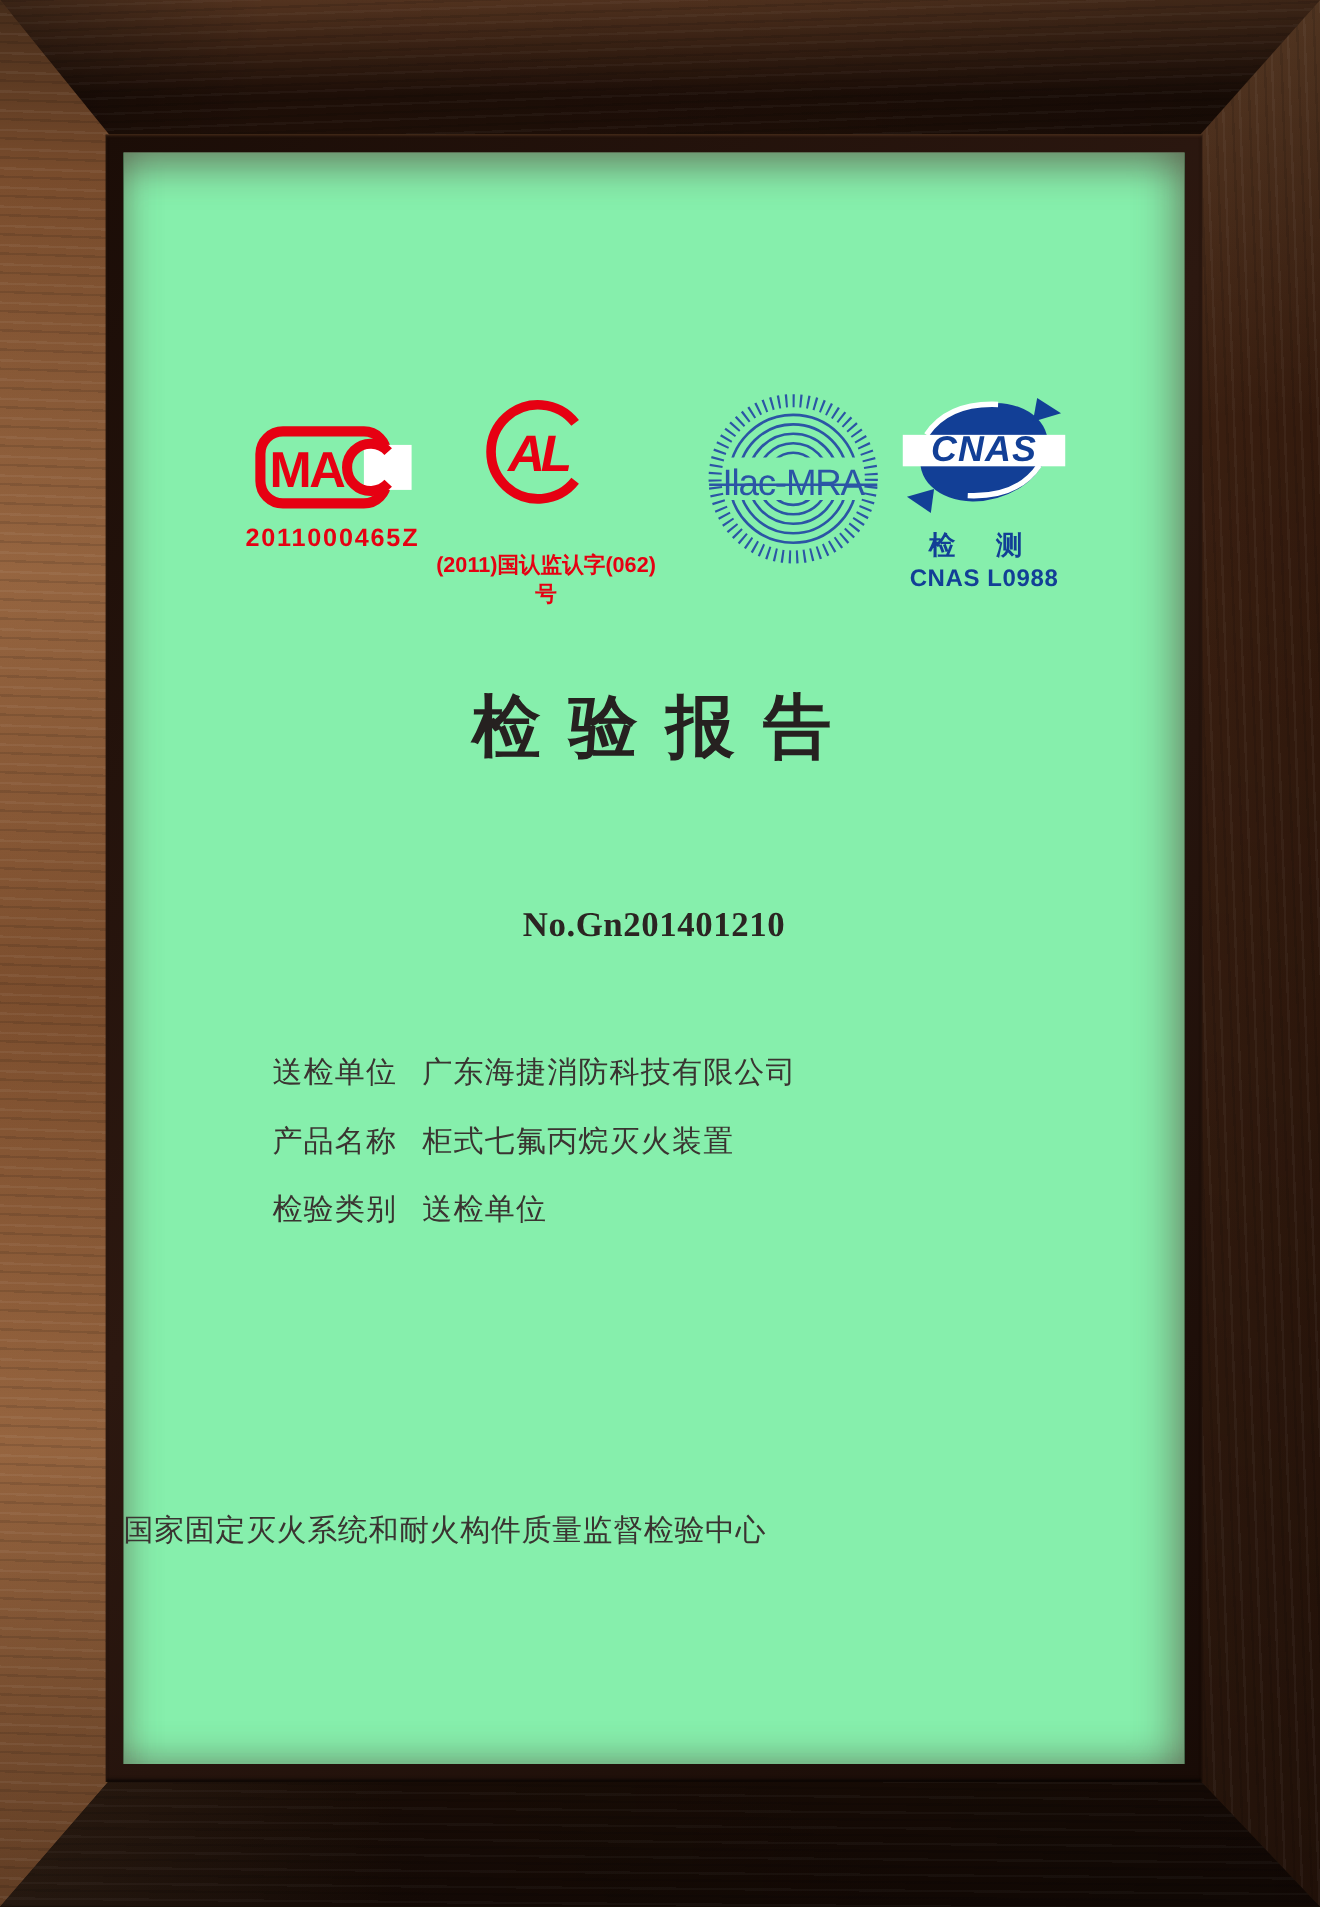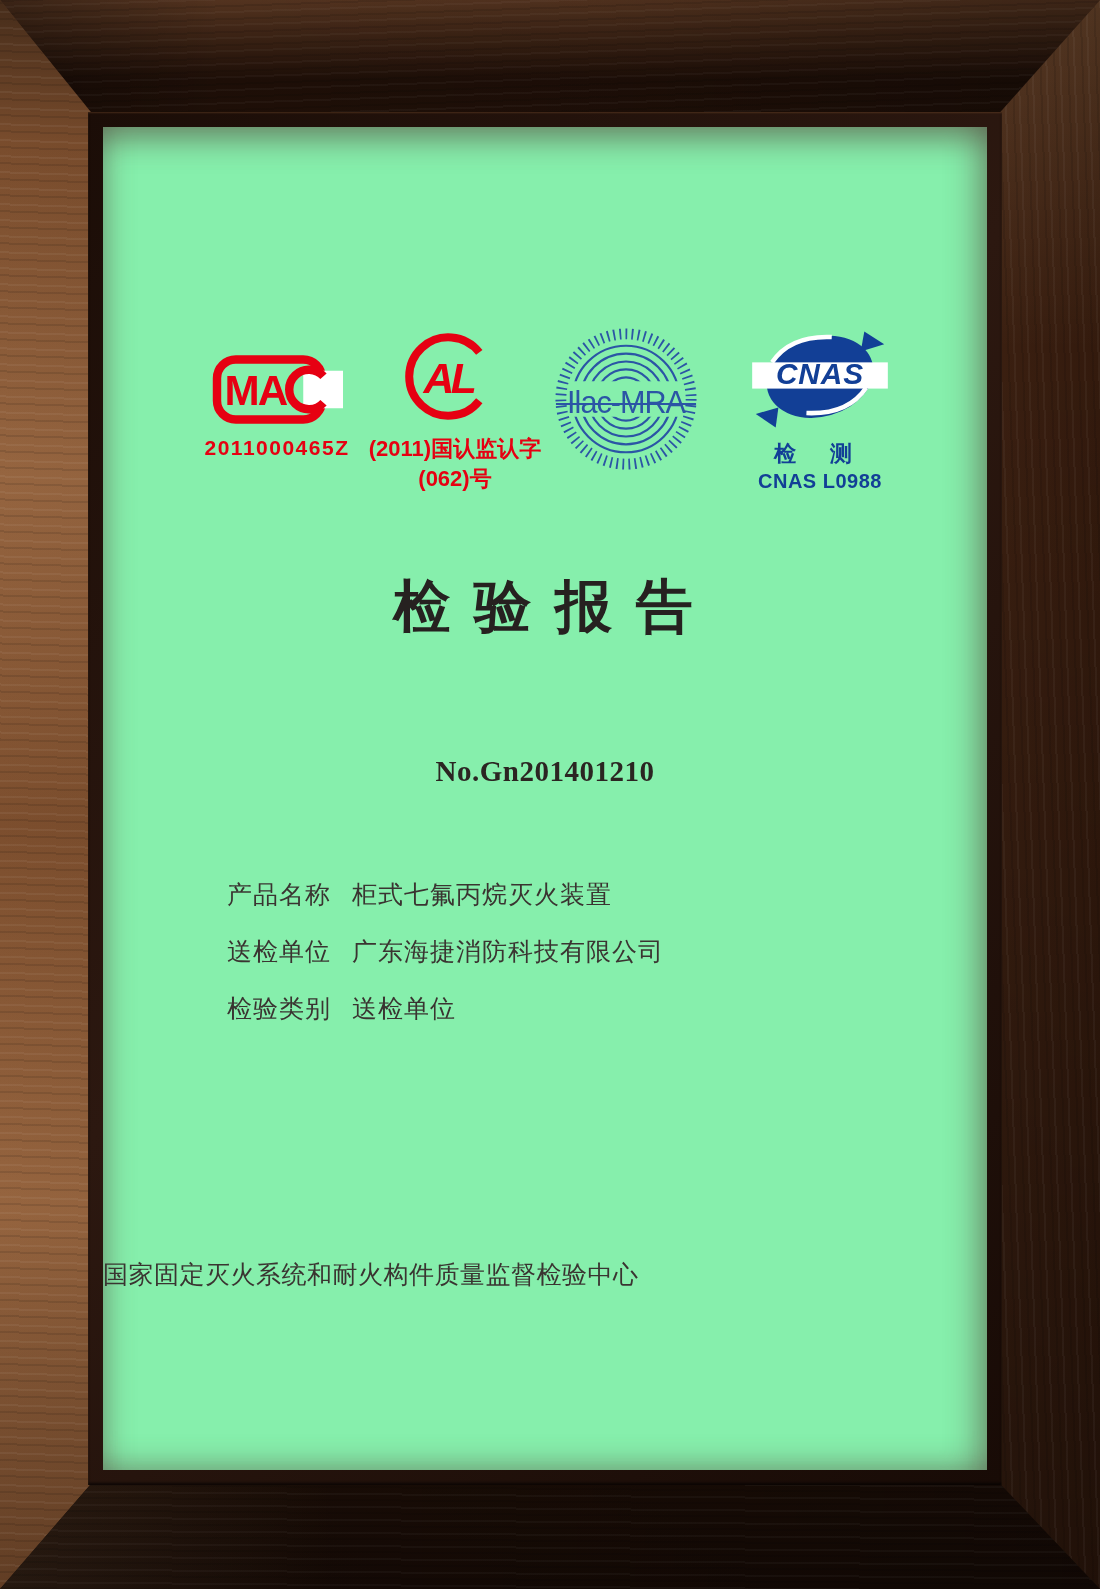--- a/index.html
+++ b/index.html
@@ -46,29 +46,29 @@
        box-shadow:inset 0 1px 2px rgba(150,100,60,0.35), inset 0 -2px 3px rgba(0,0,0,0.7);}
   .paper{position:absolute;left:103px;top:127px;width:884px;height:1343px;background:#86efac;
          box-shadow:
            inset 0 28px 28px -14px rgba(88,72,62,0.55),
            inset 26px 0 26px -18px rgba(88,72,62,0.30),
            inset -28px 0 30px -16px rgba(88,72,62,0.45),
            inset 0 -24px 26px -16px rgba(88,72,62,0.35);}
   .logo-block{position:absolute;text-align:center;}
   .logo-cma{left:89px;top:225px;width:170px;}
   .logo-cal{left:257px;top:205px;width:190px;text-align:center;}
-  .logo-ilac{left:449px;top:198px;width:148px;}
+  .logo-ilac{left:484px;top:198px;width:148px;}
   .logo-cnas{left:632px;top:201px;width:170px;}
   .red-fill{fill:var(--mark-red);}
   .red-stroke{stroke:var(--mark-red);fill:none;}
   .ilac-fill{fill:var(--ilac-blue);}
   .ilac-stroke{stroke:var(--ilac-blue);fill:none;}
   .cnas-fill{fill:var(--cnas-blue);}
   .mark-caption-cma{margin-top:5px;color:var(--mark-red);font-size:21px;font-weight:700;letter-spacing:1.5px;}
-  .mark-caption-cal{margin-top:0;color:var(--mark-red);font-size:22px;font-weight:700;}
+  .mark-caption-cal{margin-top:24px;color:var(--mark-red);font-size:18px;font-weight:700;}
   .mark-caption-cn{margin-top:3px;color:var(--cnas-blue);font-size:22px;font-weight:700;letter-spacing:14px;}
   .mark-caption-code{margin-top:1px;color:var(--cnas-blue);font-size:20px;font-weight:700;letter-spacing:0.5px;}
   .cert-title{position:absolute;left:0;right:0;top:448px;text-align:center;
               font-size:57px;font-weight:900;color:var(--title-ink);letter-spacing:4px;line-height:1.1;}
   .report-no{position:absolute;left:0;right:0;top:628px;text-align:center;
              font-family:"Liberation Serif","DejaVu Serif",serif;font-weight:700;
              font-size:29px;color:#2b2522;letter-spacing:0.5px;}
   .fields{position:absolute;left:124px;top:753px;}
   .field-line{font-size:25px;line-height:29px;color:var(--body-ink);margin-bottom:28px;letter-spacing:1px;}
   .field-value{margin-left:13px;}
@@ -142,26 +142,26 @@
       <div class="mark-caption-cn">检 测</div>
       <div class="mark-caption-code">CNAS L0988</div>
     </div>
 
     <div class="cert-title">检 验 报 告</div>
 
     <div class="report-no">No.Gn201401210</div>
 
     <div class="fields">
       <div class="field-line">
+        <span>送检单位</span>
+        <span class="field-value">广东海捷消防科技有限公司</span>
+      </div>
+      <div class="field-line">
         <span>产品名称</span>
         <span class="field-value">柜式七氟丙烷灭火装置</span>
-      </div>
-      <div class="field-line">
-        <span>送检单位</span>
-        <span class="field-value">广东海捷消防科技有限公司</span>
       </div>
       <div class="field-line">
         <span>检验类别</span>
         <span class="field-value">送检单位</span>
       </div>
     </div>
 
     <div class="issuer">国家固定灭火系统和耐火构件质量监督检验中心</div>
 
   </div>

